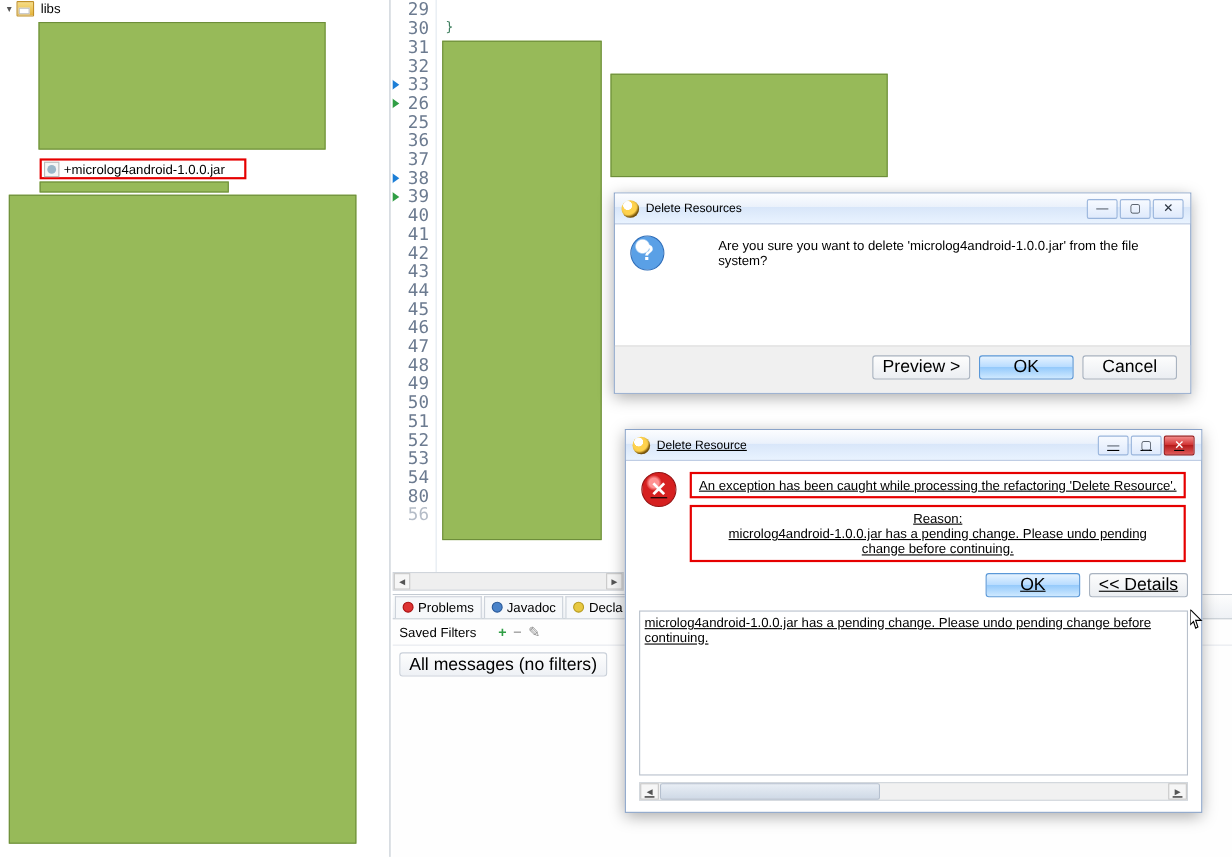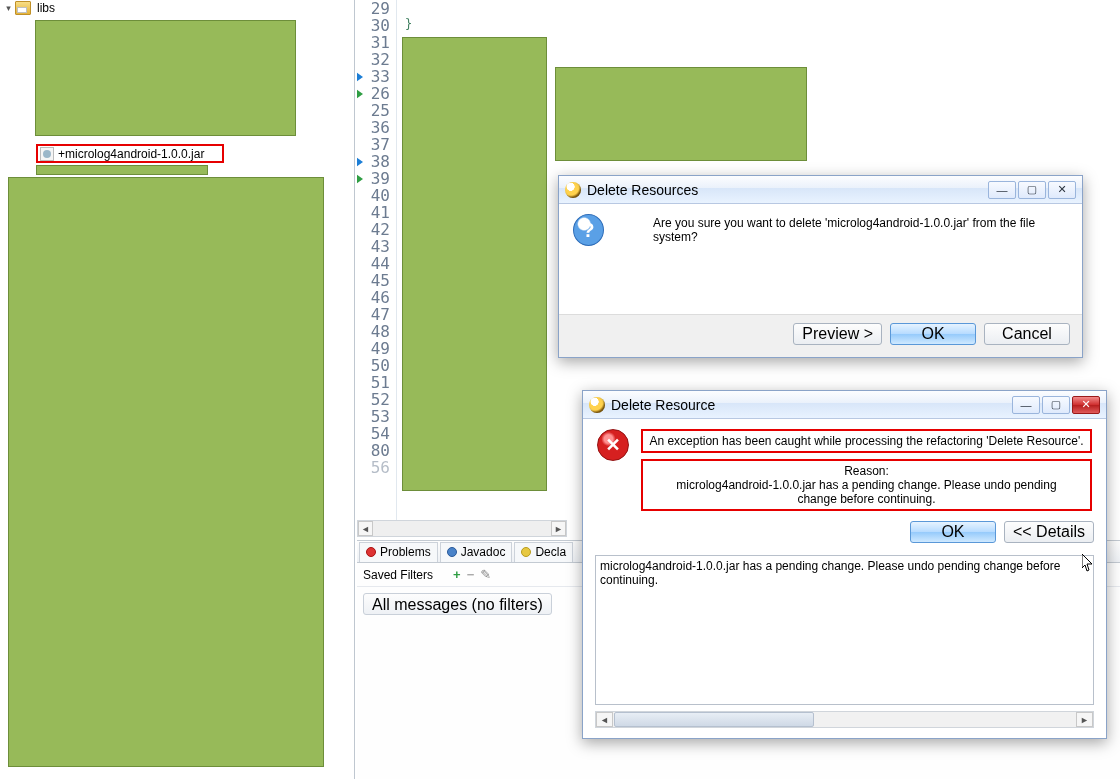--- a/index.html
+++ b/index.html
@@ -221,21 +221,21 @@
     border-bottom: 1px solid #b8c8e2;
     display:flex; align-items:center;
     padding: 0 6px;
     gap: 6px;
   }
   .eclipse-ball {
     width:16px;height:16px;border-radius:50%;
     background: radial-gradient(circle at 35% 30%, #fff 0 25%, #ffd24d 28% 55%, #9c6f12 70% 100%);
     box-shadow: inset -1px -1px 2px rgba(0,0,0,.3);
   }
-  .titletext { font-size:14px; color:#000; }
+  .titletext { font-size:11px; color:#000; }
   .winbtns { margin-left:auto; display:flex; gap:2px; }
   .winbtn {
     width: 28px; height: 18px;
     background: linear-gradient(#f7faff,#dfeafc);
     border:1px solid #9ab5dc;
     display:flex; justify-content:center; align-items:center;
     font-size:11px; font-family: Tahoma, sans-serif;
     color:#2d3642;
     border-radius:2px;
   }
@@ -414,21 +414,21 @@
     <div class="q-icon">?</div>
     <div style="padding-top:2px;margin-left:35px;">Are you sure you want to delete 'microlog4android-1.0.0.jar' from the file system?</div>
   </div>
   <div class="button-row">
     <div class="btn">Preview &gt;</div>
     <div class="btn primary">OK</div>
     <div class="btn">Cancel</div>
   </div>
 </div>
 
-<div class="dialog" style="left:582px; top:390px; width:525px;">
+<div class="dialog" style="left:568px; top:390px; width:525px;text-decoration:underline;">
   <div class="titlebar">
     <span class="eclipse-ball"></span>
     <span class="titletext">Delete Resource</span>
     <div class="winbtns">
       <span class="winbtn">—</span>
       <span class="winbtn">▢</span>
       <span class="winbtn close-red">✕</span>
     </div>
   </div>
   <div class="body">

